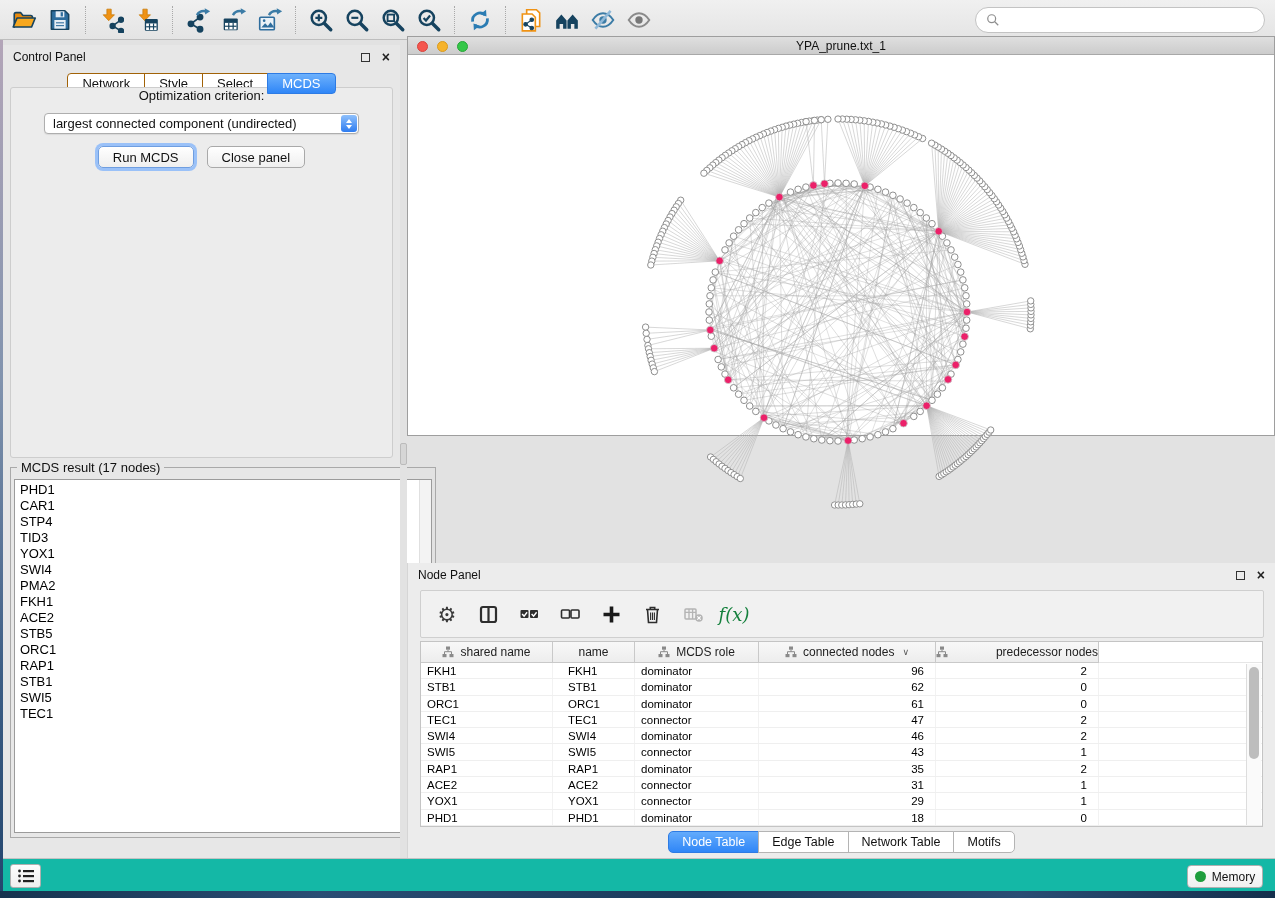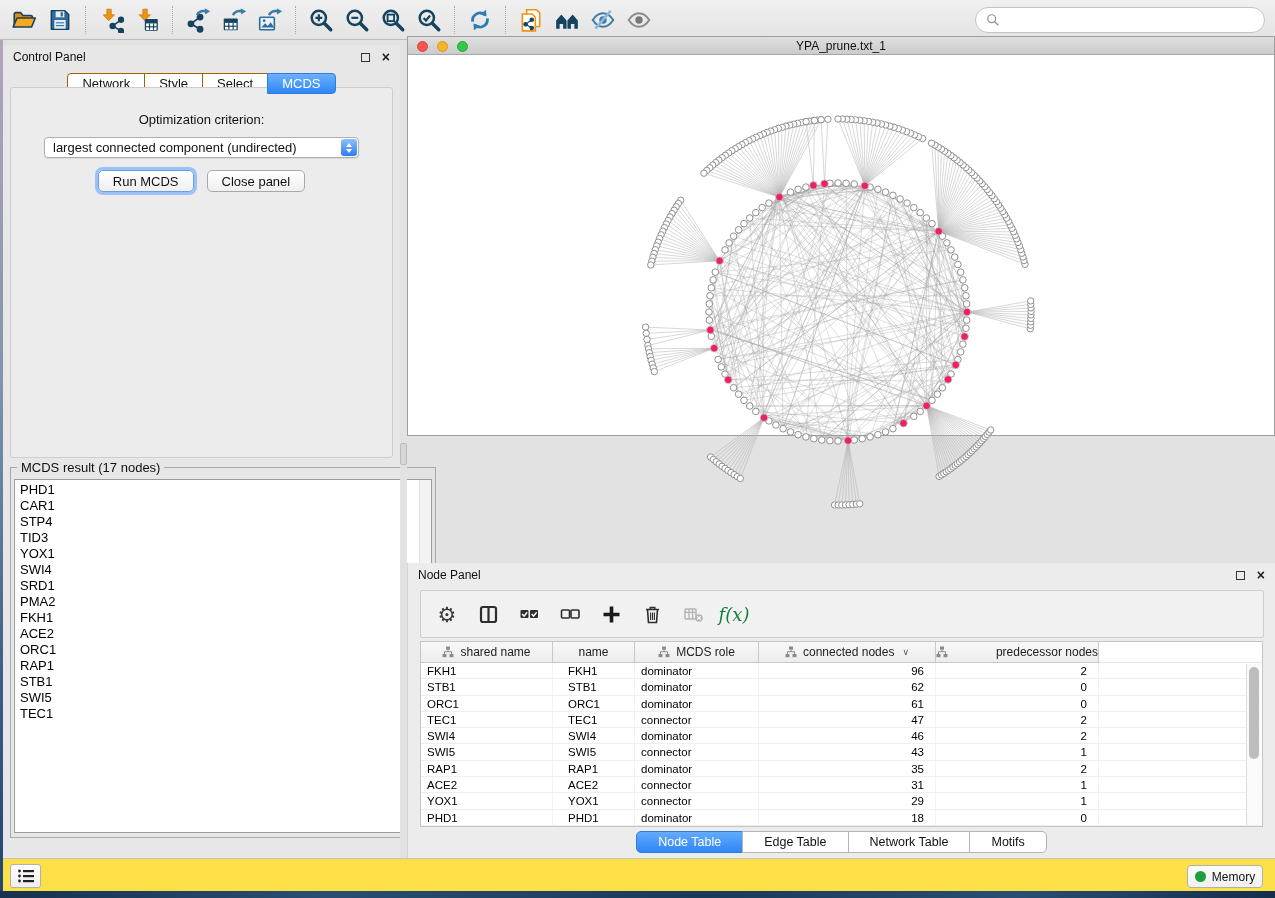--- a/index.html
+++ b/index.html
@@ -31,21 +31,21 @@
   .win-float { width:9px; height:9px; border:1.5px solid #333; margin-right:12px; }
   .win-close { font-size:14px; font-weight:bold; color:#222; line-height:9px; }
   #cp-tabs { position:absolute; left:0; top:28px; width:100%; display:flex; justify-content:center; }
   .cp-tab { height:21px; line-height:20px; padding:0 14px; font-size:13px; color:#111; background:#fff;
     border:1px solid #a16207; margin-left:-1px; position:relative; }
   .cp-tab:first-child { border-radius:4px 0 0 4px; margin-left:0; }
   .cp-tab:last-child { border-radius:0 4px 4px 0; }
   .cp-tab.active { background:linear-gradient(#6db1fc,#2f86f7); color:#fff; border-color:#2d7be4; z-index:2; }
   #cp-content { position:absolute; left:7px; top:42px; width:383px; height:371px;
     background:#ececec; border:1px solid #cdcdcd; border-radius:3px; }
-  #opt-label { margin-top:24px; text-align:center; font-size:13px; color:#111; }
+  #opt-label { text-align:center; font-size:13px; color:#111; }
   #criterion-select { position:relative; margin:10px auto 0 auto; width:315px; height:21px; background:#fff;
     border:1px solid #aeaeae; border-radius:4px; font-size:13px; color:#111;
     display:flex; align-items:center; padding-left:8px; box-shadow:0 1px 1px rgba(0,0,0,.08); }
   #criterion-stepper { position:absolute; right:1px; top:1px; width:16px; height:17px; border-radius:3px;
     background:linear-gradient(#8ec0fc,#2e7cf0); display:flex; flex-direction:column; align-items:center; justify-content:center; gap:2px; }
   #criterion-stepper i { width:0; height:0; border-left:3.5px solid transparent; border-right:3.5px solid transparent; display:block; }
   #criterion-stepper i.up { border-bottom:4px solid #fff; }
   #criterion-stepper i.dn { border-top:4px solid #fff; }
   #cp-buttons { margin-top:12px; display:flex; justify-content:center; gap:13px; }
   .aqua-btn { height:22px; padding:0 14px; font-size:13px; color:#111; background:linear-gradient(#ffffff,#efefef);
@@ -96,28 +96,28 @@
   .th-sort { font-size:9px; color:#555; margin-left:2px; }
   #t-body { position:relative; }
   .tr { display:flex; height:16.3px; border-bottom:1px solid #efefef; }
   .td { font-size:11.5px; color:#000; line-height:16px; padding-left:6px; border-right:1px solid #f2f2f2; flex:none; overflow:hidden; }
   .td.c1 { padding-left:15px; }
   .td.num { text-align:right; padding-right:11px; }
   #t-scroll { position:absolute; right:1px; top:22px; bottom:1px; width:15px; background:#fafafa; border-left:1px solid #ddd; }
   #t-thumb { position:absolute; left:2px; top:3px; width:10px; height:92px; background:#bdbdbd; border-radius:5px; }
 
   #tp-tabs { position:absolute; left:0; right:0; top:268px; display:flex; justify-content:center; }
-  .bt-tab { height:22px; line-height:21px; padding:0 21px; font-size:12.5px; color:#111; background:#fff;
+  .bt-tab { height:22px; line-height:21px; padding:0 13px; font-size:12.5px; color:#111; background:#fff;
     border:1px solid #b4b4b4; margin-left:-1px; }
   .bt-tab:first-child { border-radius:5px 0 0 5px; margin-left:0; }
   .bt-tab:last-child { border-radius:0 5px 5px 0; }
   .bt-tab.active { background:linear-gradient(#63abfc,#2f86f7); color:#fff; border-color:#2d7be4; }
 
   
-  #status-bar { position:absolute; left:3px; top:858px; width:1272px; height:33px; background:#fde047; border-top:1px solid #c3c3c3; }
+  #status-bar { position:absolute; left:3px; top:858px; width:1272px; height:33px; background:#14b8a6; border-top:1px solid #c3c3c3; }
   #list-btn { position:absolute; left:7px; top:5px; width:31px; height:24px; background:linear-gradient(#fdfdfd,#efefef);
     border:1px solid #b0b0b0; border-radius:3px; display:flex; align-items:center; justify-content:center; }
   #memory-btn { position:absolute; right:12px; top:6px; width:76px; height:23px; background:linear-gradient(#fdfdfd,#f0f0f0);
     border:1px solid #b0b0b0; border-radius:4px; display:flex; align-items:center; justify-content:center; gap:6px;
     font-size:12px; color:#111; }
   #memory-dot { width:11px; height:11px; border-radius:50%; background:#1f9e3d; }
 </style>
 </head>
 <body>
 
@@ -311,24 +311,24 @@
     <div id="mcds-group">
       <span id="mcds-group-label">MCDS result (17 nodes)</span>
       <div id="mcds-list-wrap">
         <div id="mcds-list">
             <div class="mcds-item">PHD1</div>
             <div class="mcds-item">CAR1</div>
             <div class="mcds-item">STP4</div>
             <div class="mcds-item">TID3</div>
             <div class="mcds-item">YOX1</div>
             <div class="mcds-item">SWI4</div>
-            <div class="mcds-item">SRD1</div>
             <div class="mcds-item">PMA2</div>
             <div class="mcds-item">FKH1</div>
             <div class="mcds-item">ACE2</div>
+            <div class="mcds-item">STB5</div>
             <div class="mcds-item">ORC1</div>
             <div class="mcds-item">RAP1</div>
             <div class="mcds-item">STB1</div>
             <div class="mcds-item">SWI5</div>
             <div class="mcds-item">TEC1</div>
           </div>
         <div id="mcds-scroll"></div>
       </div>
     </div>
   </div>

